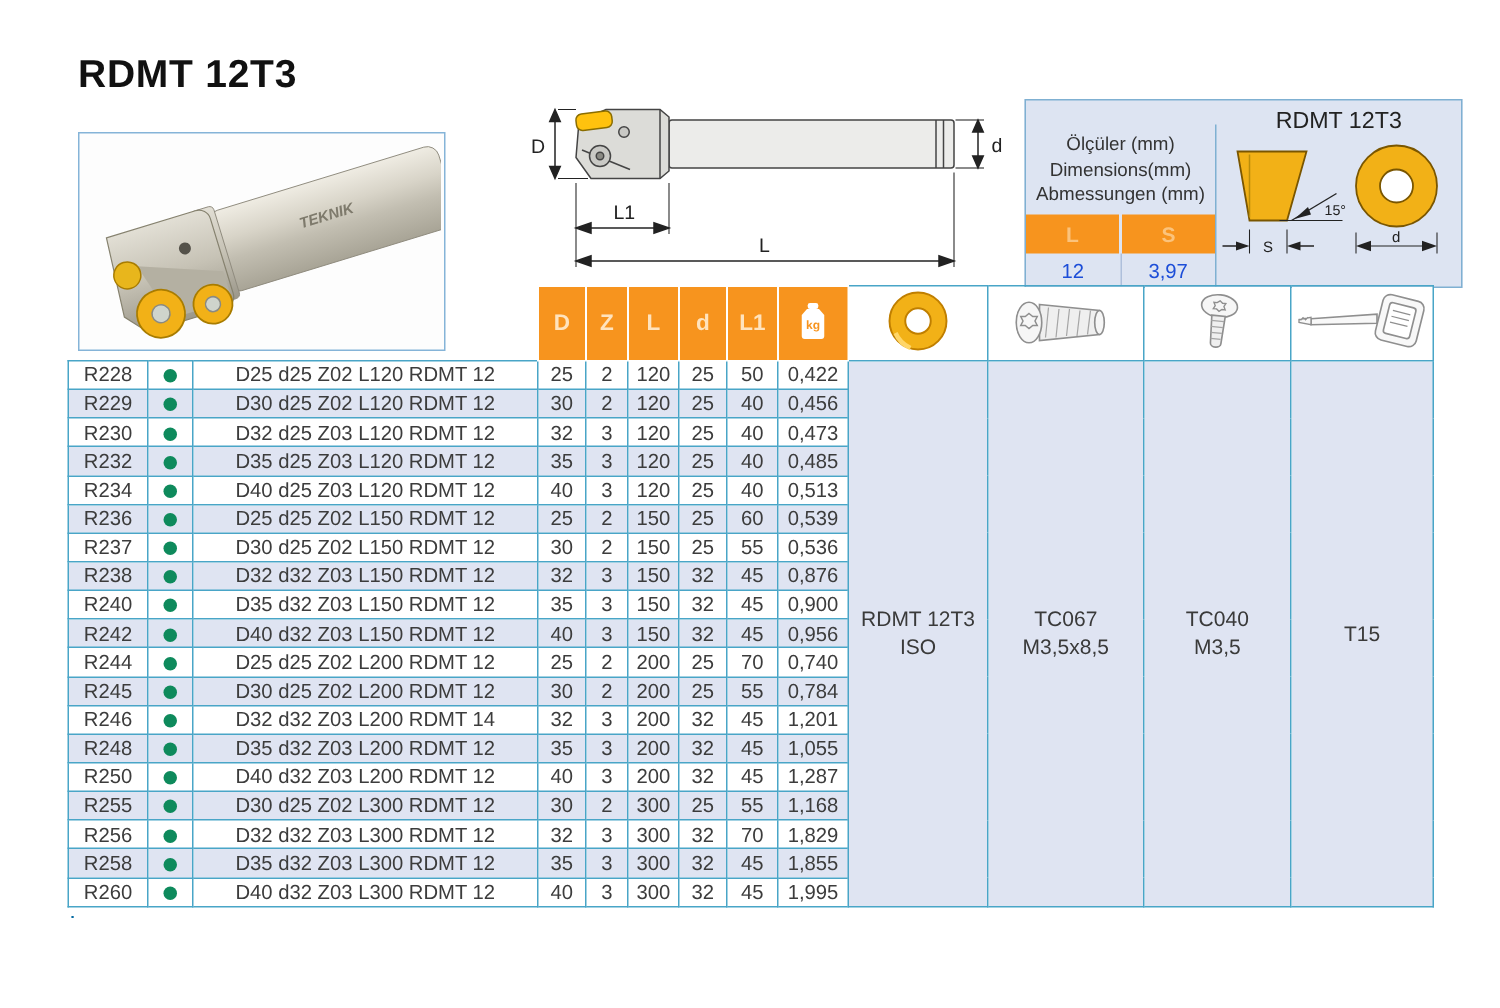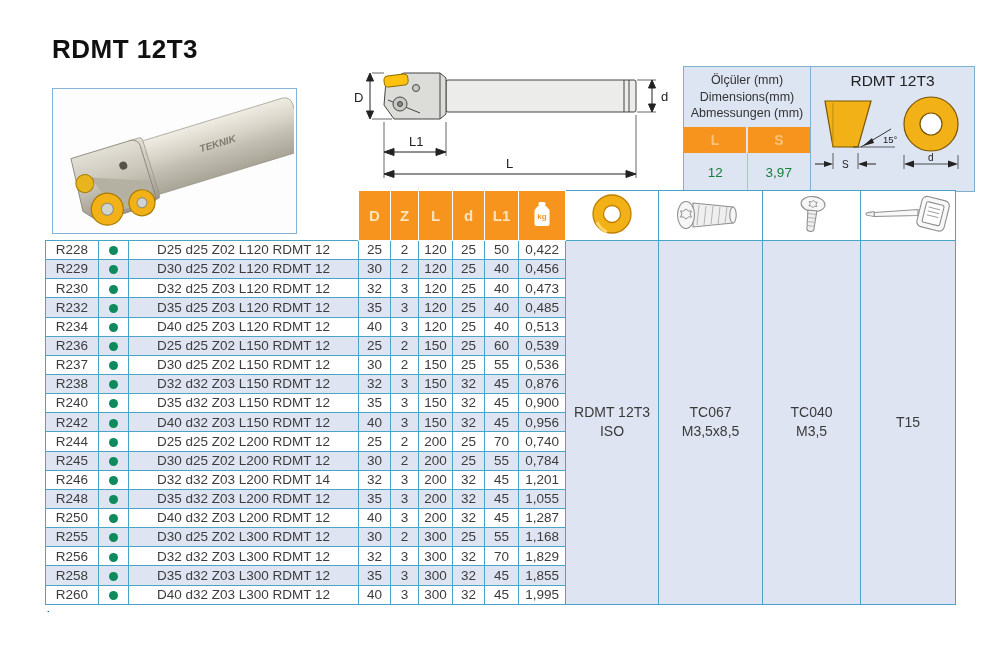--- a/index.html
+++ b/index.html
@@ -6,25 +6,25 @@
   body{font-family:"Liberation Sans",sans-serif;background:#fff;}
   .page{position:relative;width:1000px;height:612px;background:#fff;overflow:hidden;}
 
   .title{position:absolute;left:52px;top:34px;font-size:26px;font-weight:bold;color:#111;letter-spacing:.5px;}
 
   .photo-box{position:absolute;left:52px;top:88px;width:243px;height:144px;border:1px solid #85b4d8;background:#fdfdfd;overflow:hidden;}
 
   .tech-drawing{position:absolute;left:328px;top:60px;width:352px;height:130px;}
 
   .dim-panel{position:absolute;left:683px;top:66px;width:292px;height:126px;background:#dde4f2;border:1px solid #7fb0d2;box-sizing:border-box;display:flex;}
-  .dim-left{width:128px;border-right:1px solid #7fb0d2;display:flex;flex-direction:column;}
+  .dim-left{width:128px;border-right:1px solid #7fb0d2;display:flex;flex-direction:column;margin-top:16px;}
   .dim-head{flex:0 0 60px;display:flex;flex-direction:column;justify-content:center;align-items:center;font-size:12.5px;color:#333;line-height:1.35;}
   .dim-orange-row{display:flex;gap:2px;background:#dde4f2;}
   .dim-orange{flex:1;background:#F7941E;color:#fbc37c;font-size:14px;font-weight:bold;text-align:center;height:26px;line-height:26px;}
-  .dim-vals{flex:1;display:flex;font-size:13.5px;color:#15803d;}
+  .dim-vals{flex:1;display:flex;font-size:13.5px;color:#1d4ed8;}
   .dim-vals div{flex:1;display:flex;align-items:center;justify-content:center;}
   .dim-vals div:first-child{border-right:1px solid #aebfdb;}
   .dim-right{flex:1;display:flex;flex-direction:column;}
   .dim-right-title{flex:0 0 28px;display:flex;align-items:center;justify-content:center;font-size:15.5px;color:#222;}
 
   table.main{position:absolute;left:45px;top:190px;width:910px;border-collapse:collapse;table-layout:fixed;font-size:13.5px;color:#3c3c3c;}
   table.main td,table.main th{padding:0;overflow:hidden;white-space:nowrap;}
   th.blank{border:none;background:transparent;}
   th.oh{background:#F7941E;color:#ffe3bd;font-size:15px;font-weight:bold;border:1.5px solid #fff;height:48px;}
   th.imgh{background:#fff;border:1px solid #49A5C7;}

